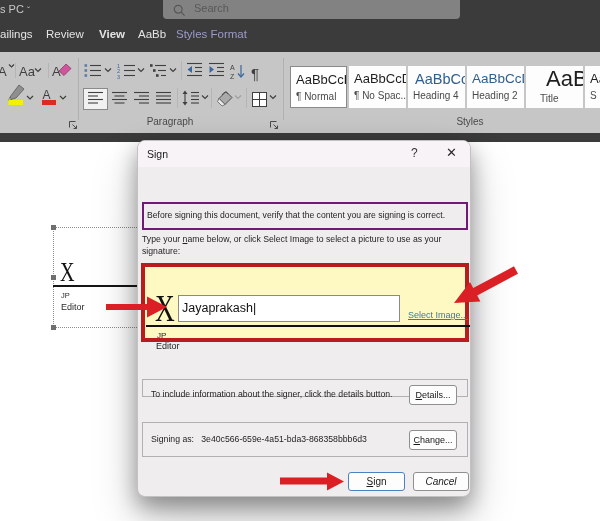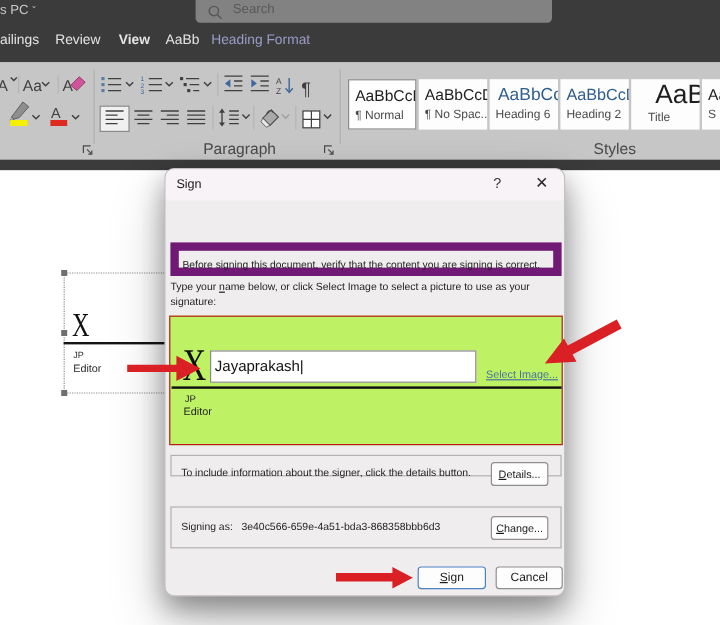--- a/index.html
+++ b/index.html
@@ -16,21 +16,21 @@
   #searchbox span { position:absolute; left:31px; top:8px; font-size:11px; color:#585858; }
 
   
   #tabrow { left:0; top:20px; width:600px; height:32px; background:#3b3b3b; color:#e4e4e4;
             font-size:11.5px; }
   #tabrow span { position:absolute; top:8px; }
 
   
   #ribbon { left:0; top:52px; width:600px; height:81px; background:#c6c6c6; color:#3e3e3e; }
   .vdiv { position:absolute; top:6px; height:62px; width:1px; background:#b0b0b0; }
-  .glabel { position:absolute; top:64px; font-size:13px; color:#4a4a4a; width:120px; text-align:right; }
+  .glabel { position:absolute; top:64px; font-size:10px; color:#4a4a4a; width:120px; text-align:center; }
 
   
   .card { position:absolute; top:14px; width:57px; height:42px; background:#fdfdfd; text-align:left; overflow:hidden; }
   .card .big { display:block; font-size:13px; line-height:16px; color:#1e1e1e; margin-top:5px; margin-left:5px; white-space:nowrap; }
   .card .lbl { display:block; font-size:10px; color:#4a4a4a; margin-top:3px; margin-left:5px; white-space:nowrap; }
 
   
   #strip { left:0; top:133px; width:600px; height:9px; background:#3b3b3b; }
 
   
@@ -47,41 +47,41 @@
   
   #dialog { left:137px; top:140px; width:334px; height:357px; background:#f0edef;
             border-radius:8px; box-shadow:0 10px 22px rgba(0,0,0,.36), 0 22px 48px rgba(0,0,0,.20);
             overflow:hidden; border:1px solid #c4c1c4; }
   #dtitle { left:0; top:0; width:100%; height:26px; background:#f8f3f7; }
   #dtitle .t { position:absolute; left:9px; top:7px; font-size:10.5px; color:#1a1a1a; }
   #dtitle .q { position:absolute; left:273px; top:5px; font-size:12px; color:#333; }
   #dtitle .x { position:absolute; left:308px; top:4px; font-size:13px; color:#2a2a2a; }
   #ybar { left:0; top:26px; width:100%; height:26px; background:#fbfae2; }
   #ybar .link { position:absolute; left:31px; top:8px; font-size:8.5px; color:#3c55c0; text-decoration:underline; white-space:nowrap; }
-  #vbox { left:4px; top:61px; width:326px; height:28px; border:7px solid #701a75; }
+  #vbox { left:4px; top:61px; width:326px; height:28px; border:2px solid #701a75; }
   #vbox span { position:absolute; left:3px; top:6px; font-size:8.6px; color:#1e1e1e; white-space:nowrap; }
   #typetext { left:4px; top:93px; width:324px; font-size:8.7px; color:#1e1e1e; line-height:11.5px; }
-  #sigbox { left:3px; top:122px; width:328px; height:108px; background:#bef264; border:1px solid #b91c1c; }
+  #sigbox { left:3px; top:122px; width:328px; height:79px; background:#fef9c3; border:4px solid #b91c1c; }
   #digX { position:absolute; left:10px; top:19px; font-family:"Liberation Serif", serif; font-size:38px; color:#111; transform:scaleX(.72); transform-origin:0 0; }
   #nameinput { position:absolute; left:33px; top:28px; width:222px; height:27px; background:#fff;
                border:1px solid #8a8a8a; font-size:12.5px; color:#111; padding-left:3px; line-height:25px; }
   #selimg { position:absolute; left:263px; top:43px; font-size:9px; color:#47749f; text-decoration:underline; white-space:nowrap; }
   #sigline { position:absolute; left:1px; top:58px; width:325px; height:2px; background:#101010; }
   #digJP { position:absolute; left:12px; top:64px; font-size:8px; color:#222; }
   #digEditor { position:absolute; left:11px; top:74px; font-size:9px; color:#222; }
   #detbox { left:4px; top:238px; width:326px; height:18px; border:1px solid #b3b0b3; }
   #detbox span.txt { position:absolute; left:8px; top:9px; font-size:8.7px; color:#1e1e1e; white-space:nowrap; }
   #signbox { left:4px; top:281px; width:326px; height:35px; border:1px solid #b3b0b3; }
   #signbox .l1 { position:absolute; left:8px; top:11px; font-size:8.7px; color:#1e1e1e; white-space:nowrap; }
   .btn { position:absolute; background:#fdfdfd; border:1px solid #8f8f8f; border-radius:3px;
          font-size:9px; color:#1a1a1a; text-align:center; white-space:nowrap; }
   #btnDetails { left:266px; top:5px; width:48px; height:20px; line-height:18px; }
   #btnChange { left:266px; top:7px; width:48px; height:20px; line-height:18px; }
   #btnSign { left:210px; top:331px; width:57px; height:19px; line-height:17px; border:1px solid #4a82c4; font-size:10px; }
-  #btnCancel { left:275px; top:331px; width:56px; height:19px; line-height:17px; font-size:10px; }
+  #btnCancel { left:275px; top:331px; width:56px; height:19px; line-height:17px; font-size:10px;font-style:italic; }
 
   .u { text-decoration:underline; }
 
   
   .arrow { position:absolute; z-index:50; }
 </style>
 </head>
 <body>
 
 <div class="abs" id="titlebar">
@@ -93,21 +93,21 @@
       </svg>
     <span>Search</span>
   </div>
 </div>
 
 <div class="abs" id="tabrow">
   <span style="left:0px;">ailings</span>
   <span style="left:46px;">Review</span>
   <span style="left:99px;font-weight:bold;">View</span>
   <span style="left:138px;">AaBb</span>
-  <span style="left:176px;color:#9b9bc8;">Heading Format</span>
+  <span style="left:176px;color:#9b9bc8;">Styles Format</span>
 </div>
 
 <div class="abs" id="ribbon">
   <svg class="abs" style="left:0;top:0;" width="290" height="81" viewBox="0 0 290 81">
     <g fill="none" stroke="#3f3f3f" stroke-width="1.2">
 
       <polyline points="9,12.5 11.5,15 14,12.5"></polyline>
       <polyline points="35,16.5 38,19.5 41,16.5"></polyline>
 
       <polyline points="27,44 30,47 33,44"></polyline>
@@ -266,21 +266,21 @@
   <div class="card" style="left:290px; border:1px solid #8a8a8a; background:#ffffff;">
       <span class="big">AaBbCcD</span>
       <span class="lbl">¶ Normal</span>
     </div>
   <div class="card" style="left:349px;">
       <span class="big">AaBbCcD</span>
       <span class="lbl">¶ No Spac...</span>
     </div>
   <div class="card" style="left:408px;">
       <span class="big" style="color:#2e5e8e;font-size:14.5px;margin-left:7px;">AaBbCc</span>
-      <span class="lbl">Heading 6</span>
+      <span class="lbl">Heading 4</span>
     </div>
   <div class="card" style="left:467px;">
       <span class="big" style="color:#2e5e8e;font-size:13.5px;">AaBbCcD</span>
       <span class="lbl">Heading 2</span>
     </div>
   <div class="card" style="left:526px;">
       <span class="big" style="font-size:22px;line-height:22px;margin-top:2px;margin-left:20px;">AaBb</span>
       <span class="lbl" style="margin-left:14px;">Title</span>
     </div>
   <div class="card" style="left:585px;">

